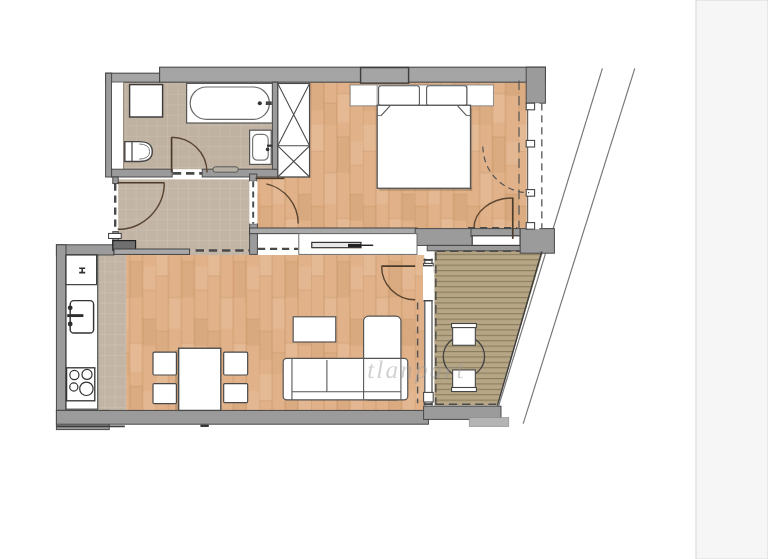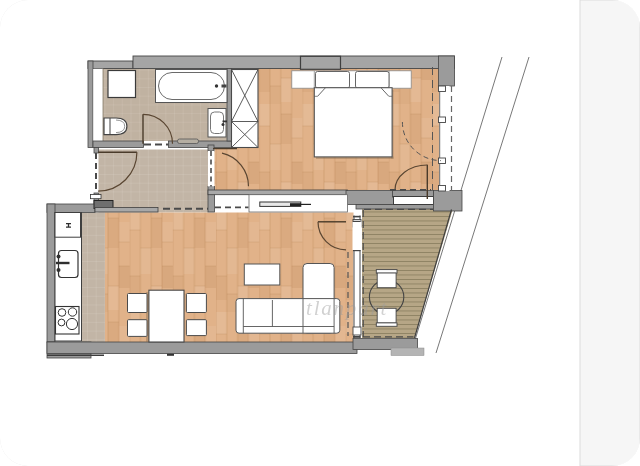--- a/index.html
+++ b/index.html
@@ -1,16 +1,16 @@
 <!DOCTYPE html>
 <html><head>
 <meta charset="utf-8">
 <style>
   html,body{margin:0;padding:0;background:#fff;}
-  #page{position:relative;width:640px;height:466px;background:#e5e5e5;overflow:hidden;font-family:"Liberation Sans",sans-serif;border-radius:28px;}
+  #page{position:relative;width:640px;height:466px;background:#e5e5e5;overflow:hidden;font-family:"Liberation Sans",sans-serif;}
   svg{position:absolute;left:0;top:0;}
 </style>
 </head>
 <body>
 <div id="page">
 <svg width="640" height="466" viewBox="0 0 640 466">
 <defs>
   <pattern id="tile" width="8.7" height="8.7" patternUnits="userSpaceOnUse">
     <rect width="8.7" height="8.7" fill="#c2b5a6"></rect>
     <path d="M0,0H8.7 M0,0V8.7" stroke="rgba(255,255,255,0.22)" stroke-width="0.8" fill="none"></path>

